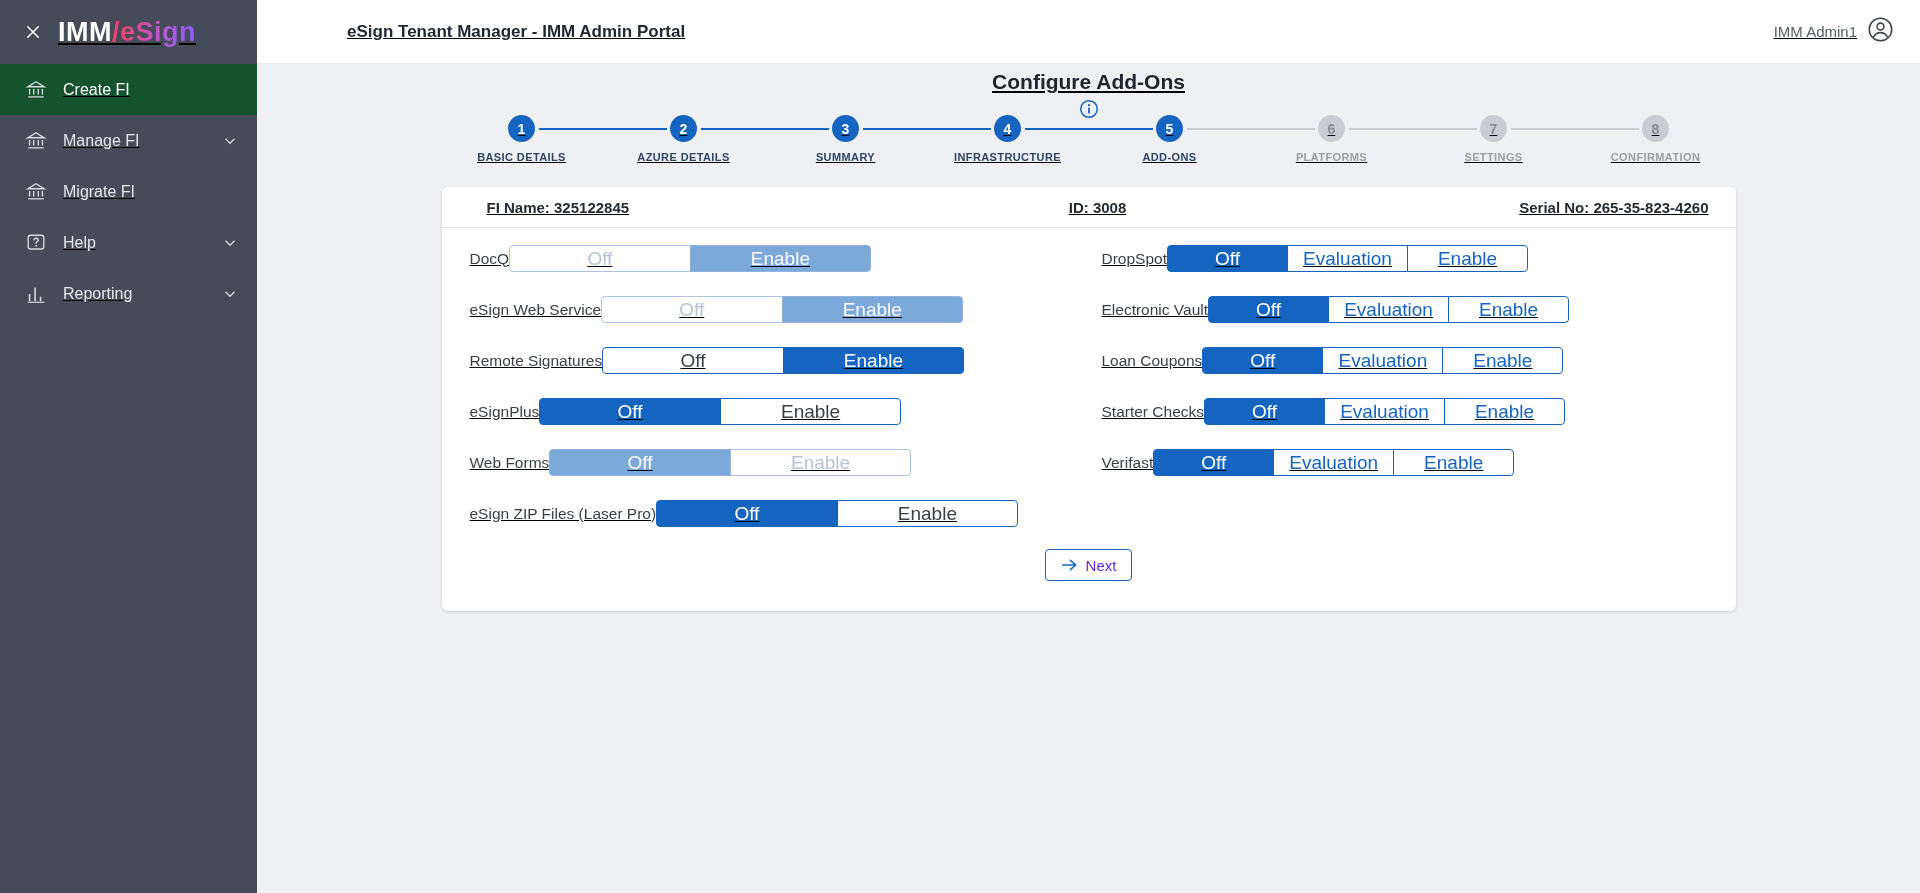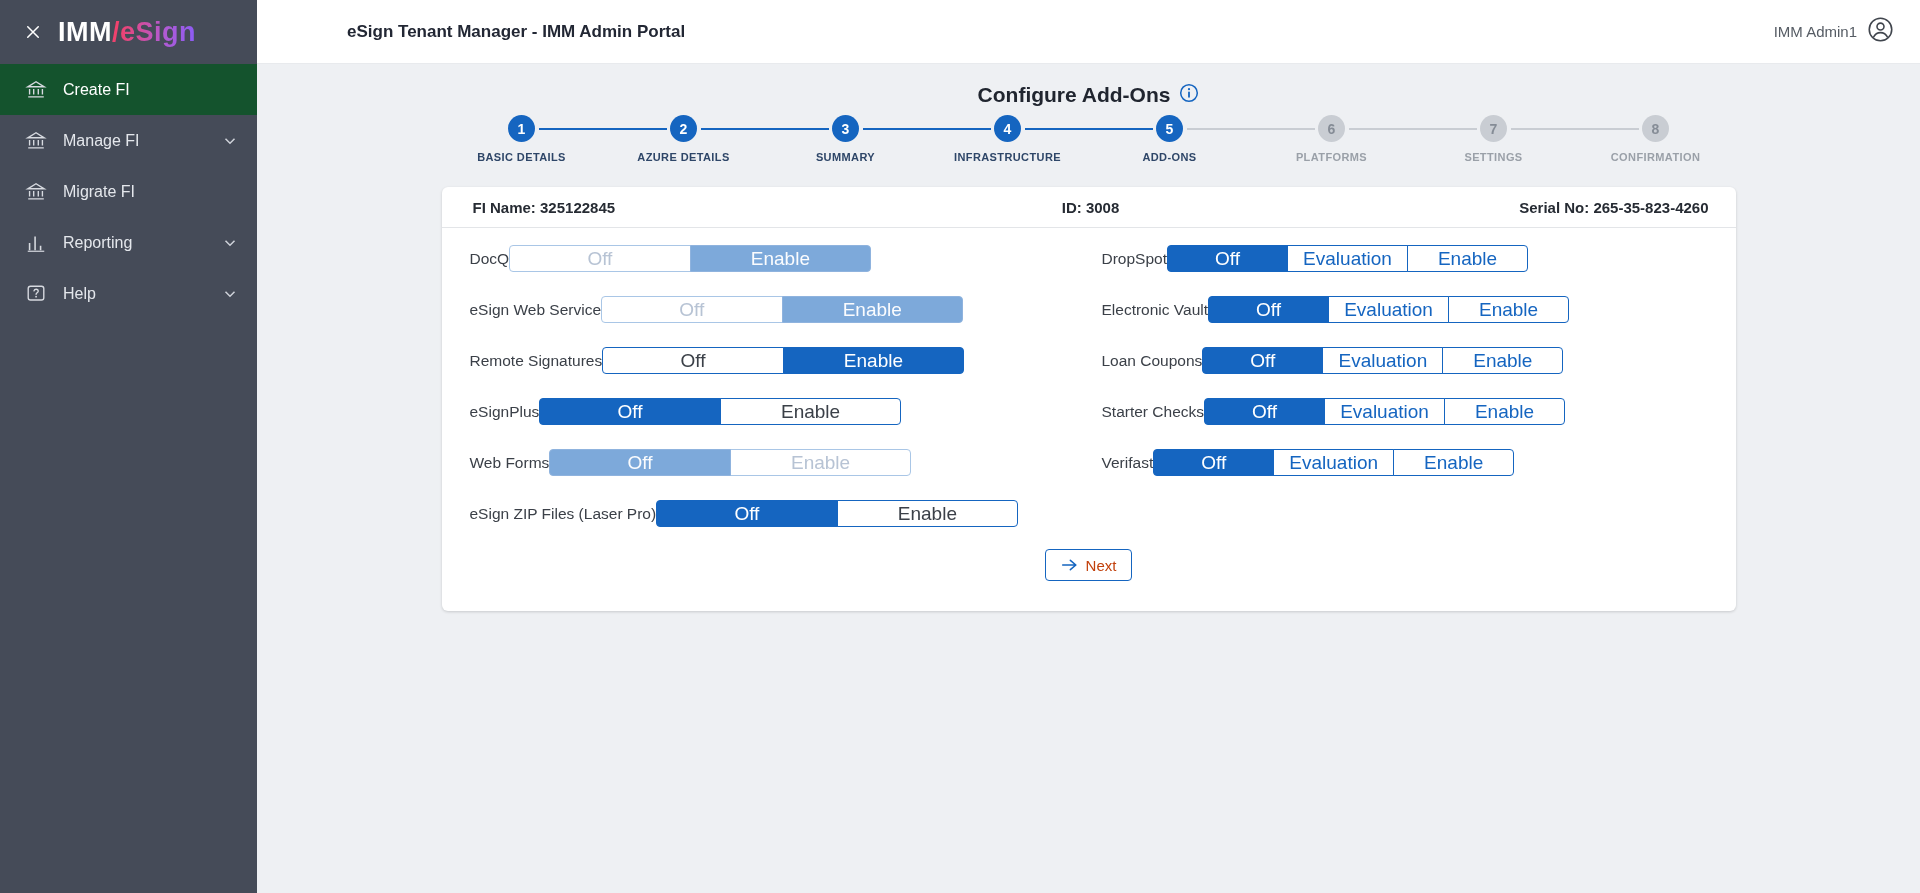--- a/index.html
+++ b/index.html
@@ -1,18 +1,18 @@
 <!DOCTYPE html>
 <html><head>
 <meta charset="utf-8">
 <style>
   * { box-sizing: border-box; margin: 0; padding: 0; }
   html,body { width:1920px; height:893px; overflow:hidden; }
   body { font-family:"Liberation Sans", sans-serif; background:#eef0f3; }
-  .app { display:flex; width:1920px; height:876px; }
+  .app { display:flex; width:1920px; height:876px;text-decoration:underline; }
 
   
   .sidebar { width:257px; min-width:257px; height:893px; background:#454b58; color:#e8eaee; }
   .sidebar-header { height:64px; display:flex; align-items:center; padding:0 0 0 20px; }
   .close-btn { background:none; border:none; width:26px; height:26px; display:flex; align-items:center; justify-content:center; cursor:pointer; }
   .logo { margin-left:12px; font-size:27px; font-weight:bold; letter-spacing:.5px; white-space:nowrap; }
   .logo .imm { color:#ffffff; }
   .logo .grad { background:linear-gradient(95deg,#f0426e 10%,#b35ad1 60%,#8a5cf6 100%); -webkit-background-clip:text; background-clip:text; color:transparent; }
   .side-item { height:51px; display:flex; align-items:center; padding:0 18px 0 24px; cursor:pointer; font-size:16px; color:#e4e7ec; }
   .side-item.active { background:#14532d; color:#ffffff; }
@@ -22,40 +22,40 @@
 
   
   .main { flex:1; display:flex; flex-direction:column; }
   .topbar { height:64px; background:#ffffff; border-bottom:1px solid #e8eaed; display:flex; align-items:center; padding:0 26px 0 90px; }
   .topbar h1 { font-size:17px; font-weight:bold; color:#222734; }
   .user { margin-left:auto; display:flex; align-items:center; gap:10px; cursor:pointer; }
   .user .uname { font-size:15px; color:#565c64; }
 
   
   .content { flex:1; position:relative; }
-  .title-row { padding-top:17px; display:flex; align-items:center; justify-content:center; gap:9px; height:44px; }
+  .title-row { padding-top:17px; display:flex; align-items:center; justify-content:center; gap:9px; height:44px;flex-direction:column; }
   .title-row h2 { font-size:21px; font-weight:bold; color:#20252f; }
   .info-btn { background:none; border:none; cursor:pointer; width:20px; height:20px; display:flex; margin-top:-4px; }
 
   
   .stepper { display:flex; justify-content:center; margin-top:7px; }
   .step { width:162px; position:relative; display:flex; flex-direction:column; align-items:center; cursor:pointer; }
   .step .circle { width:27px; height:27px; border-radius:50%; display:flex; align-items:center; justify-content:center; font-size:14px; font-weight:bold; }
   .step.done .circle { background:#1565c0; color:#ffffff; }
   .step.future .circle { background:#c9cdd3; color:#858c96; }
   .step .slabel { margin-top:9px; font-size:11px; font-weight:bold; letter-spacing:.4px; text-transform:uppercase; text-align:center; }
   .step.done .slabel { color:#2e4668; }
   .step.future .slabel { color:#9aa0a8; }
   .connector { position:absolute; top:12.5px; left:calc(50% + 17px); width:128px; height:2px; }
   .connector.blue { background:#1565c0; }
   .connector.gray { background:#c9cdd3; }
 
   
   .card { width:1294px; margin:24px auto 0; background:#ffffff; border-radius:6px; box-shadow:0 1px 3px rgba(0,0,0,.16); padding-bottom:30px; }
-  .card-head { height:41px; display:flex; align-items:center; padding:0 27px 0 31px; border-bottom:1px solid #e3e5e8; font-size:15px; font-weight:bold; color:#262b33; }
+  .card-head { height:41px; display:flex; align-items:center; padding:0 27px 0 45px; border-bottom:1px solid #e3e5e8; font-size:15px; font-weight:bold; color:#262b33; }
   .card-head span { flex:1; }
   .card-head .mid { text-align:center; }
   .card-head .right { text-align:right; }
   .card-body { display:flex; padding:5px 68px 0 28px; }
   .col-left { width:555px; margin-right:77px; }
   .col-right { width:566px; }
   .row { height:51px; display:flex; align-items:center; justify-content:flex-start; }
   .rlabel { font-size:15.5px; color:#3b4048; }
   .tgroup { display:flex; width:362px; }
   .col-right .tgroup { width:361px; }
@@ -63,21 +63,21 @@
   .tbtn + .tbtn { margin-left:-1px; }
   .tbtn:first-child { border-radius:4px 0 0 4px; }
   .tbtn:last-child { border-radius:0 4px 4px 0; }
   .tbtn.on { background:#1565c0; color:#ffffff; z-index:1; }
   .tbtn.off-dark { color:#3b4048; }
   .tbtn.off-blue { color:#1565c0; }
   .tbtn.soft-on { background:#7da9da; color:#fbfcfe; border-color:#8fb3de; z-index:1; }
   .tbtn.soft-off { color:#b7c3d4; border-color:#a9c6e6; }
 
   .next-row { text-align:center; margin-top:10px; }
-  .next-btn { display:inline-flex; align-items:center; gap:8px; height:32px; padding:0 15px; background:#ffffff; border:1px solid #1565c0; border-radius:4px; color:#c2410c; font-size:15px; font-family:"Liberation Sans",sans-serif; cursor:pointer; }
+  .next-btn { display:inline-flex; align-items:center; gap:8px; height:32px; padding:0 15px; background:#ffffff; border:1px solid #1565c0; border-radius:4px; color:#6d28d9; font-size:15px; font-family:"Liberation Sans",sans-serif; cursor:pointer; }
 </style>
 </head>
 <body>
 
 <div class="app">
 
   <aside class="sidebar">
     <div class="sidebar-header">
       <button class="close-btn">
         <svg width="18" height="18" viewBox="0 0 24 24">
@@ -117,41 +117,41 @@
         <span class="sicon">
           <svg width="22" height="22" viewBox="0 0 24 24" fill="none" stroke="#d7dae0" stroke-width="1.5">
               <path d="M12 3 3 8.5h18L12 3z"></path>
               <path d="M5 11v6M9.5 11v6M14.5 11v6M19 11v6M3.5 19.5h17"></path>
             </svg>
         </span>
         <span class="slbl">Migrate FI</span>
       </div>
       <div class="side-item">
         <span class="sicon">
-          <svg width="22" height="22" viewBox="0 0 24 24" fill="none" stroke="#d7dae0" stroke-width="1.7">
-              <path d="M5 20V12M11 20V5M17 20v-5"></path>
-              <path d="M3 21h18" stroke-width="1.3"></path>
-            </svg>
-        </span>
-        <span class="slbl">Reporting</span>
-        <span class="chev">
-          <svg width="18" height="18" viewBox="0 0 24 24" fill="none" stroke="#cfd3da" stroke-width="2">
-              <path d="M6 9l6 6 6-6"></path>
-            </svg>
-        </span>
-      </div>
-      <div class="side-item">
-        <span class="sicon">
           <svg width="22" height="22" viewBox="0 0 24 24" fill="none" stroke="#d7dae0" stroke-width="1.5">
               <rect x="3.5" y="3.5" width="17" height="15" rx="2.5"></rect>
               <path d="M9.8 8.6c.3-1.1 1.2-1.8 2.3-1.8 1.3 0 2.3.9 2.3 2.1 0 1.7-2.3 1.8-2.3 3.4" stroke-linecap="round"></path>
               <circle cx="12.1" cy="14.9" r="1" fill="#d7dae0" stroke="none"></circle>
             </svg>
         </span>
         <span class="slbl">Help</span>
+        <span class="chev">
+          <svg width="18" height="18" viewBox="0 0 24 24" fill="none" stroke="#cfd3da" stroke-width="2">
+              <path d="M6 9l6 6 6-6"></path>
+            </svg>
+        </span>
+      </div>
+      <div class="side-item">
+        <span class="sicon">
+          <svg width="22" height="22" viewBox="0 0 24 24" fill="none" stroke="#d7dae0" stroke-width="1.7">
+              <path d="M5 20V12M11 20V5M17 20v-5"></path>
+              <path d="M3 21h18" stroke-width="1.3"></path>
+            </svg>
+        </span>
+        <span class="slbl">Reporting</span>
         <span class="chev">
           <svg width="18" height="18" viewBox="0 0 24 24" fill="none" stroke="#cfd3da" stroke-width="2">
               <path d="M6 9l6 6 6-6"></path>
             </svg>
         </span>
       </div>
     </nav>
   </aside>
 
   <div class="main">

